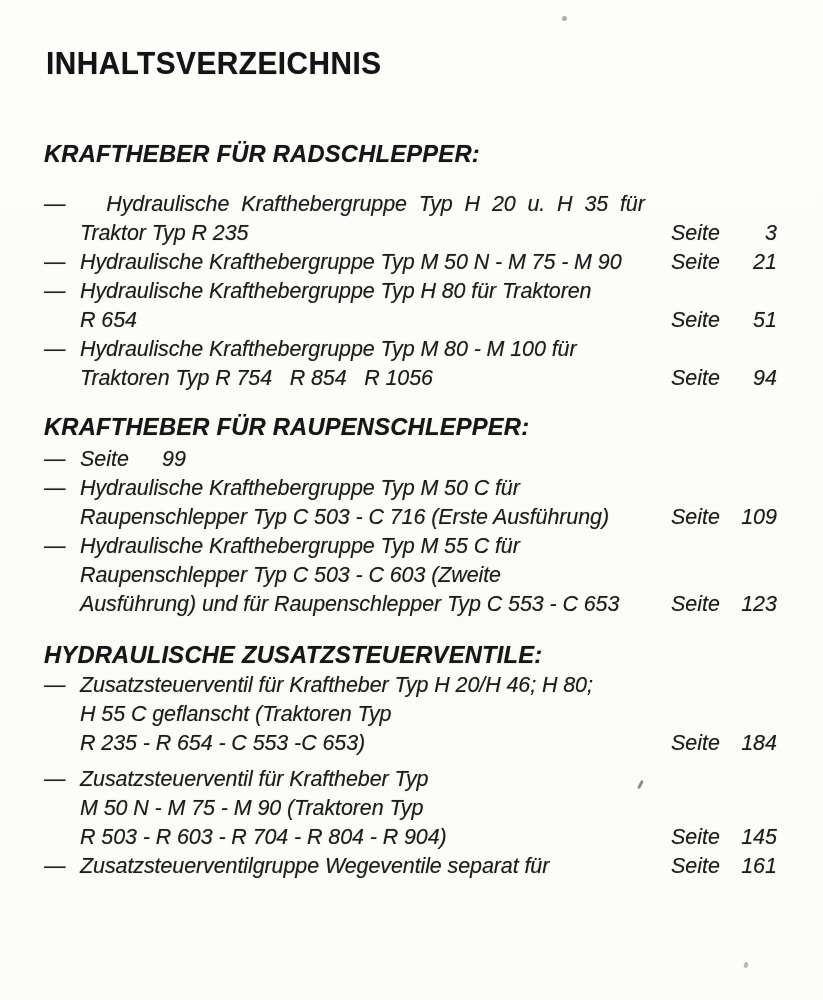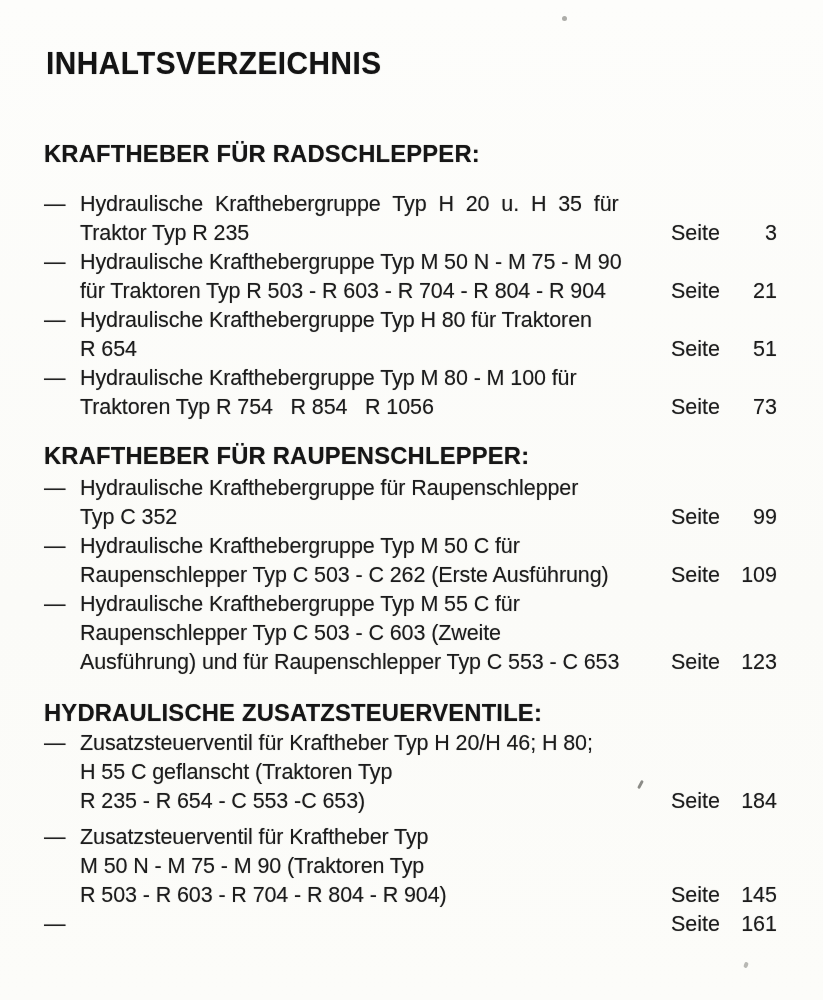--- a/index.html
+++ b/index.html
@@ -27,21 +27,21 @@
   .doc-title {
     font-size: 31px;
     font-weight: bold;
     letter-spacing: 0.5px;
     color: #141414;
     text-shadow: 0 0 1px rgba(30,30,30,0.55);
     transform: scaleX(0.96);
     transform-origin: left;
     margin: 6px 0 0 2px;
   }
-  .section { margin-top: 0; }
+  .section { margin-top: 0; font-style: italic; }
   .section-heading {
     font-size: 24.5px;
     font-weight: bold;
     letter-spacing: 0.2px;
     color: #161616;
     text-shadow: 0 0 1px rgba(30,30,30,0.5);
     transform: scaleX(0.97);
     transform-origin: left;
   }
   .sec-1 .section-heading { margin: 58px 0 22px 0; }
@@ -65,21 +65,21 @@
     min-width: 0;
   }
   .line {
     font-size: 21.5px;
     line-height: 29px;
     letter-spacing: -0.1px;
     white-space: pre-wrap;
     color: #1c1c1c;
     text-shadow: 0 0 1px rgba(45,45,45,0.45);
   }
-  .line.wide-spacing { word-spacing: 6px; }
+  .line.wide-spacing { word-spacing: 6px; text-align: center; }
   .pagecol {
     flex: 0 0 106px;
     width: 106px;
     align-self: flex-end;
     display: flex;
     justify-content: space-between;
     align-items: flex-end;
   }
   .seite-label, .page-number {
     font-size: 21.5px;
@@ -124,21 +124,20 @@
       <div class="pagecol">
         <span class="seite-label">Seite</span>
         <span class="page-number">3</span>
       </div>
     </div>
 
     <div class="entry">
       <span class="dash">—</span>
       <div class="lines">
         <div class="line">Hydraulische Krafthebergruppe Typ M 50 N - M 75 - M 90</div>
-        <div class="line">für Traktoren Typ R 503 - R 603 - R 704 - R 804 - R 904</div>
       </div>
       <div class="pagecol">
         <span class="seite-label">Seite</span>
         <span class="page-number">21</span>
       </div>
     </div>
 
     <div class="entry">
       <span class="dash">—</span>
       <div class="lines">
@@ -152,45 +151,41 @@
     </div>
 
     <div class="entry">
       <span class="dash">—</span>
       <div class="lines">
         <div class="line">Hydraulische Krafthebergruppe Typ M 80 - M 100 für</div>
         <div class="line">Traktoren Typ R 754   R 854   R 1056</div>
       </div>
       <div class="pagecol">
         <span class="seite-label">Seite</span>
-        <span class="page-number">73</span>
+        <span class="page-number">94</span>
       </div>
     </div>
   </div>
 
   <div class="section sec-2">
     <div class="section-heading">KRAFTHEBER FÜR RAUPENSCHLEPPER:</div>
 
     <div class="entry">
       <span class="dash">—</span>
-      <div class="lines">
-        <div class="line">Hydraulische Krafthebergruppe für Raupenschlepper</div>
-        <div class="line">Typ C 352</div>
-      </div>
       <div class="pagecol">
         <span class="seite-label">Seite</span>
         <span class="page-number">99</span>
       </div>
     </div>
 
     <div class="entry">
       <span class="dash">—</span>
       <div class="lines">
         <div class="line">Hydraulische Krafthebergruppe Typ M 50 C für</div>
-        <div class="line">Raupenschlepper Typ C 503 - C 262 (Erste Ausführung)</div>
+        <div class="line">Raupenschlepper Typ C 503 - C 716 (Erste Ausführung)</div>
       </div>
       <div class="pagecol">
         <span class="seite-label">Seite</span>
         <span class="page-number">109</span>
       </div>
     </div>
 
     <div class="entry">
       <span class="dash">—</span>
       <div class="lines">
@@ -230,20 +225,21 @@
       </div>
       <div class="pagecol">
         <span class="seite-label">Seite</span>
         <span class="page-number">145</span>
       </div>
     </div>
 
     <div class="entry">
       <span class="dash">—</span>
       <div class="lines">
+        <div class="line">Zusatzsteuerventilgruppe Wegeventile separat für</div>
       </div>
       <div class="pagecol">
         <span class="seite-label">Seite</span>
         <span class="page-number">161</span>
       </div>
     </div>
   </div>
 
   <div class="speck speck-1"></div>
   <div class="speck speck-2"></div>

